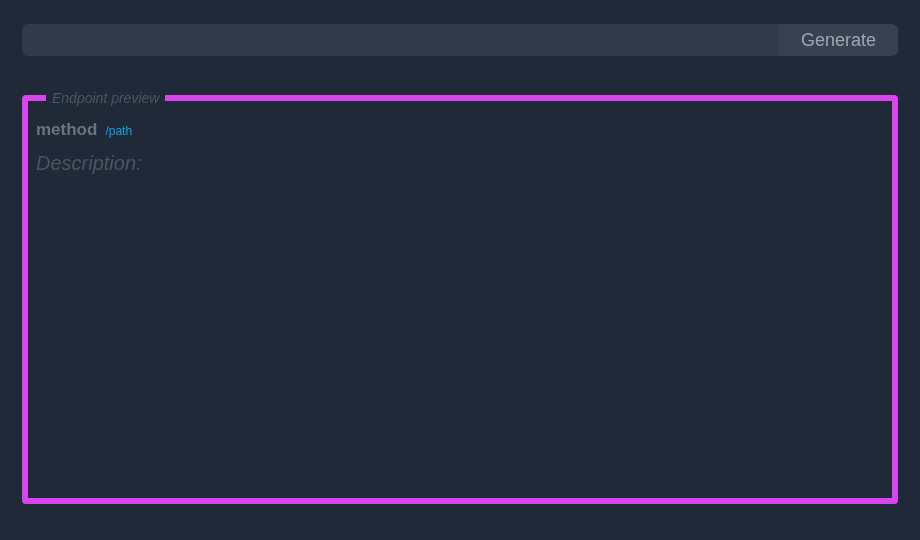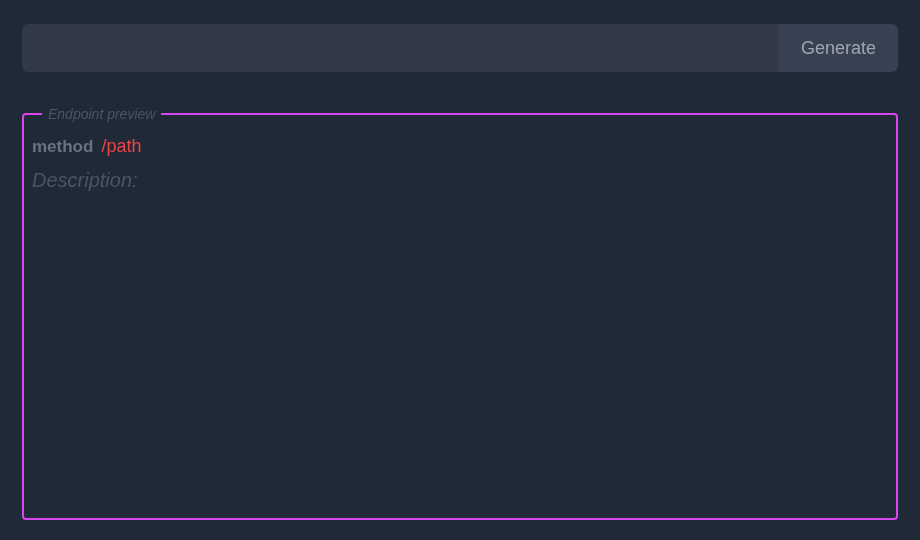--- a/index.html
+++ b/index.html
@@ -11,21 +11,21 @@
       width: 920px;
       height: 540px;
       background: #1F2937;
       font-family: "Segoe UI", -apple-system, sans-serif;
       color: #6B7280;
       padding: 24px 22px;
     }
     .input-row {
       display: flex;
       width: 100%;
-      height: 48px;
+      height: 32px;
       margin-bottom: 34px;
     }
     .prompt-input {
       flex: 1;
       background: #323A4A;
       border: none;
       border-radius: 6px 0 0 6px;
       padding: 0 14px;
       color: #E5E7EB;
       font-size: 16px;
@@ -36,21 +36,21 @@
       border: none;
       border-radius: 0 6px 6px 0;
       color: #A0A6B0;
       font-size: 18px;
       font-weight: 400;
       padding: 0 22px;
       cursor: pointer;
       font-family: inherit;
     }
     .preview-fieldset {
-      border: 2px solid #d946ef;
+      border: 6px solid #d946ef;
       border-radius: 4px;
       padding: 14px 8px 8px 8px;
       width: 100%;
       height: 414px;
     }
     .preview-legend {
       font-style: italic;
       font-size: 14px;
       color: #4B5563;
       padding: 0 6px;
@@ -65,22 +65,22 @@
       gap: 8px;
       margin-bottom: 12px;
     }
     .method {
       font-weight: 600;
       font-size: 17px;
       color: #6B7280;
       text-align: center;
     }
     .path {
-      font-size: 18px;
-      color: #ef4444;
+      font-size: 12px;
+      color: #0ea5e9;
     }
     .placeholder-line {
       font-style: italic;
       font-size: 20px;
       color: #4B5563;
       margin-bottom: 10px;
     }
   </style>
 </head>
 <body>

